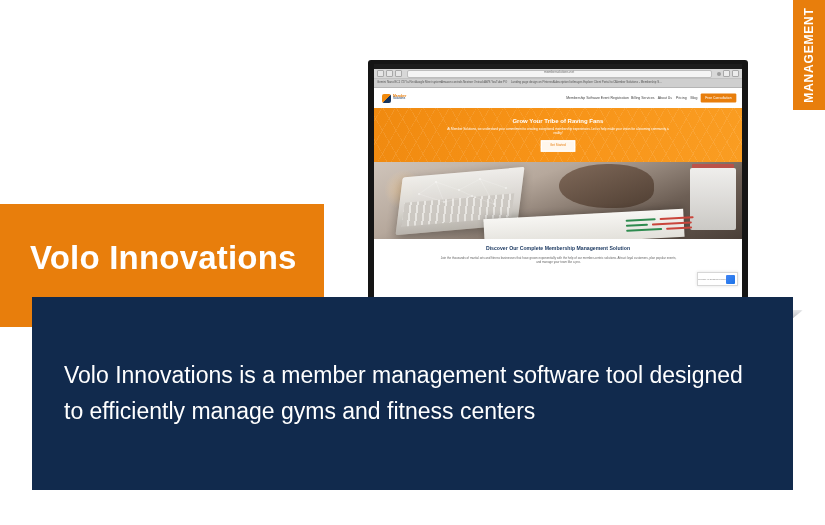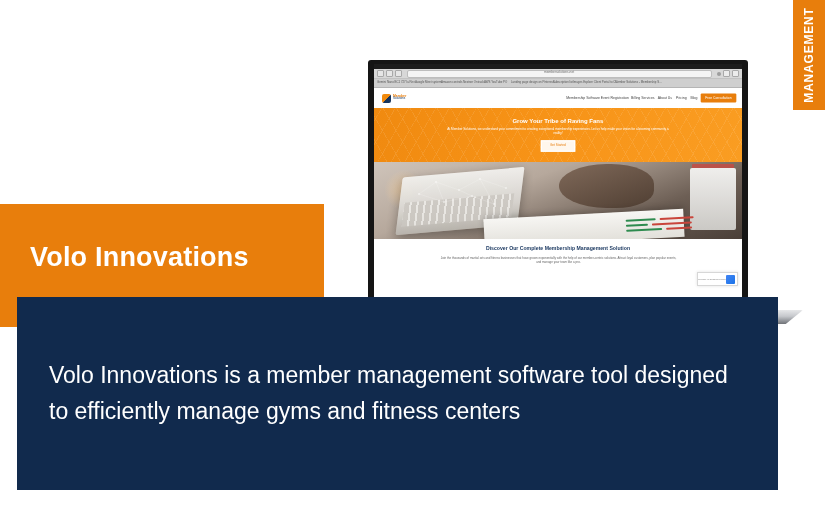--- a/index.html
+++ b/index.html
@@ -158,27 +158,27 @@
     position:absolute;left:14px;top:263px;width:464px;height:4px;
     background:radial-gradient(ellipse at center,rgba(0,0,0,.45),transparent 72%);
   }
 
   
   .title-band{
     position:absolute;left:0;top:204px;width:324px;height:123px;background:#E87E0C;
     display:flex;align-items:center;
   }
   .title-band h1{
-    margin:0 0 16px 30px;color:#ffffff;font-size:27px;font-weight:bold;
+    margin:0 0 16px 30px;color:#ffffff;font-size:33px;font-weight:bold;
     letter-spacing:.2px;font-family:"Liberation Sans",sans-serif;
   }
 
   
   .desc-panel{
-    position:absolute;left:277px;top:297px;width:501px;height:193px;background:#112A4D;
+    position:absolute;left:292px;top:297px;width:501px;height:193px;background:#112A4D;
   }
   .desc-inner{
     position:absolute;left:-260px;top:0;width:761px;height:193px;background:#112A4D;
     display:flex;align-items:center;
   }
   .desc-inner p{
     margin:0 36px 0 32px;color:#ffffff;font-size:23px;line-height:1.55;font-weight:normal;
   }
 </style>
 </head>

